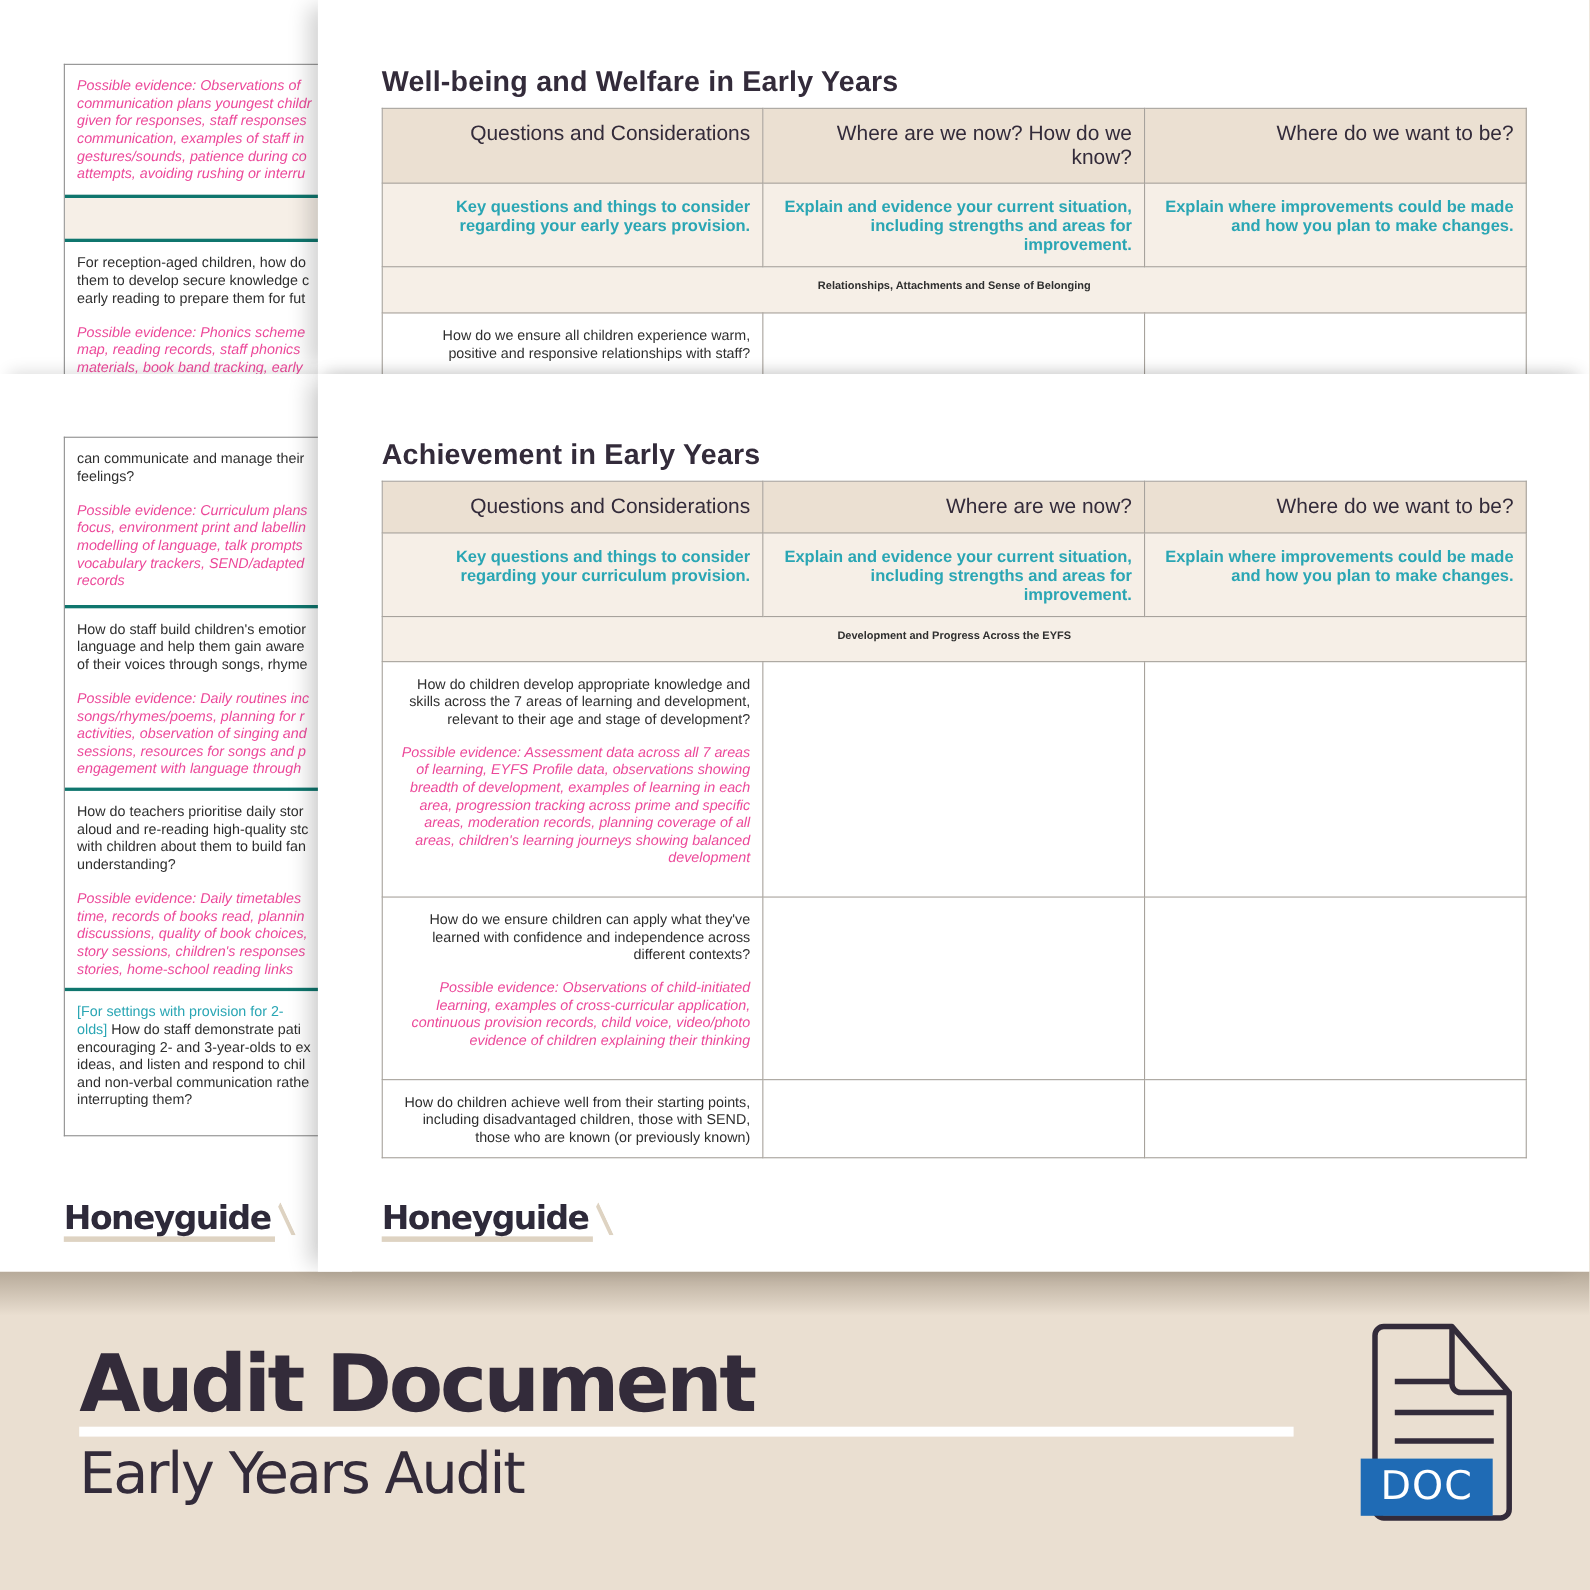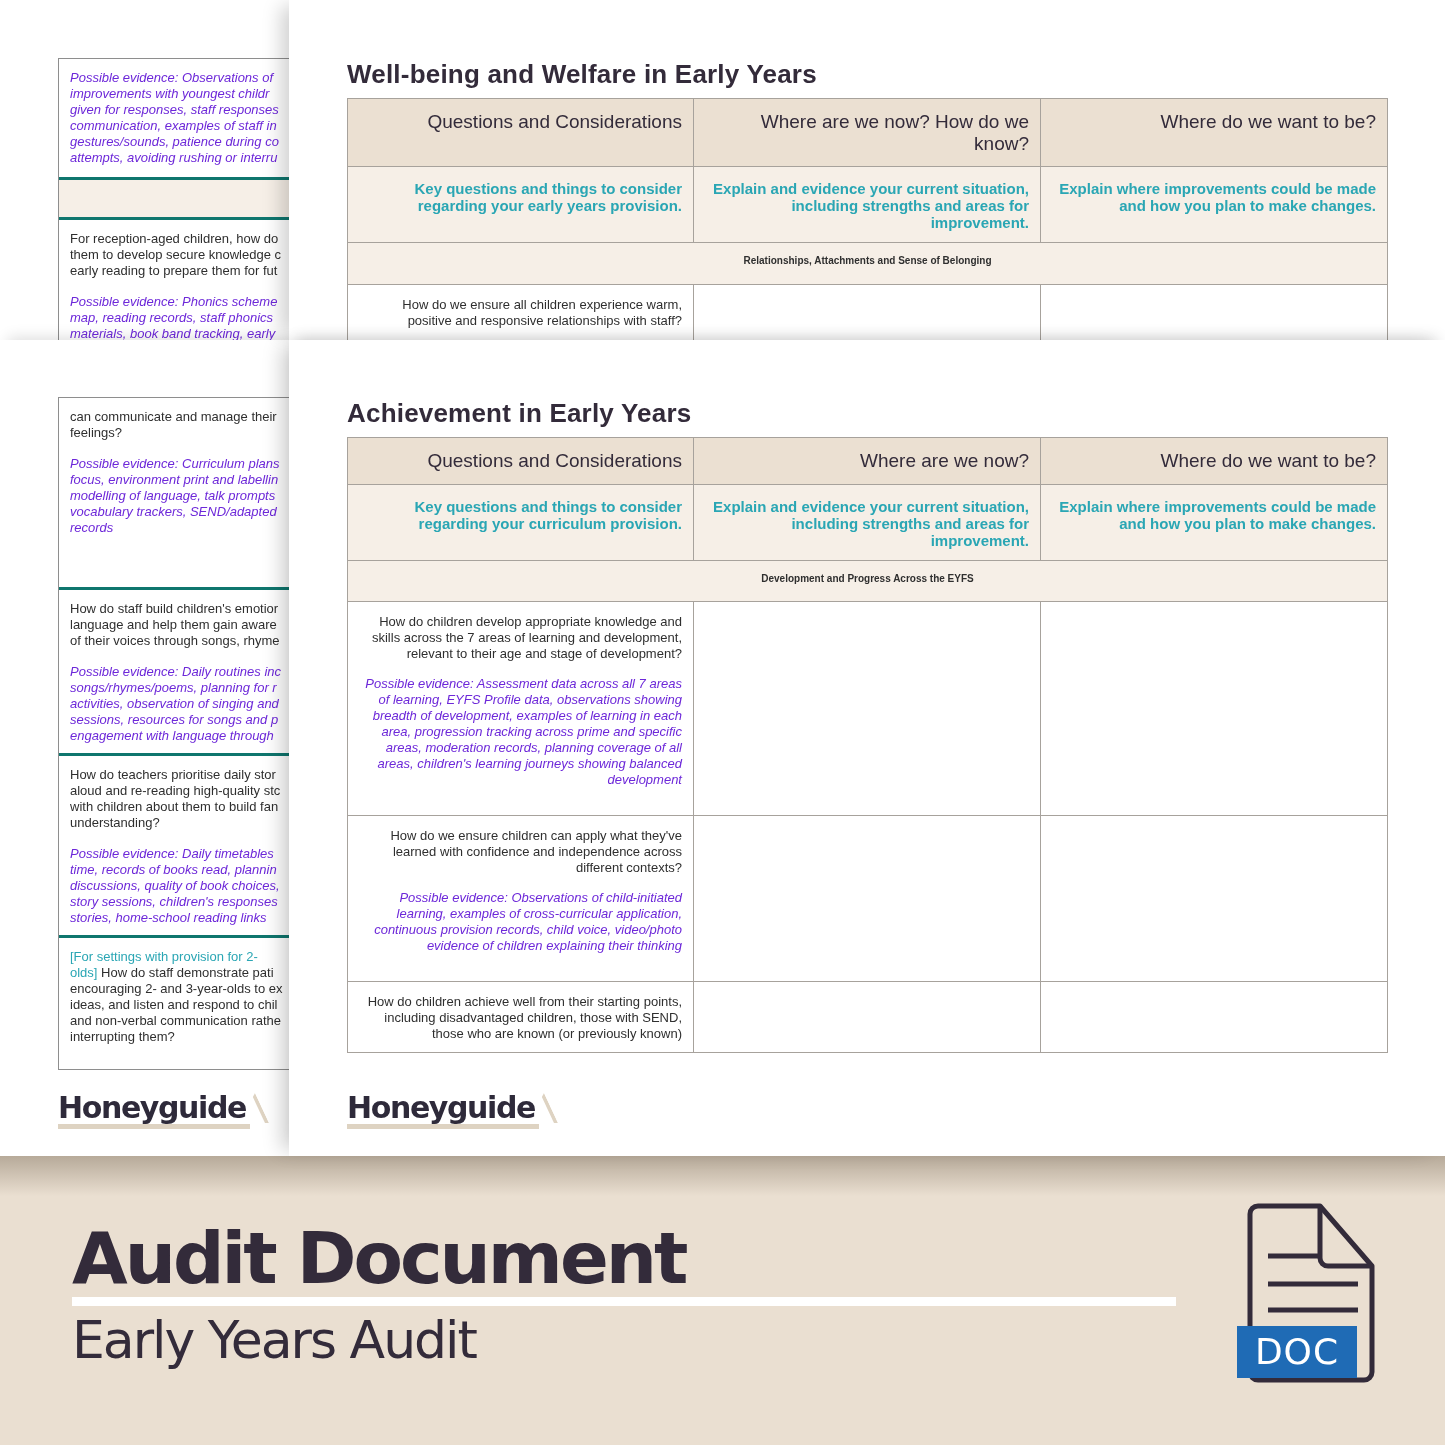--- a/index.html
+++ b/index.html
@@ -39,21 +39,21 @@
     
     .left-table {
       position: absolute; left: 58px; width: 300px;
       border: 1px solid #8e8e8e; border-right: none;
       font-size: 13px; line-height: 16px;
     }
     .left-row { border-top: 3px solid #0f766e; padding: 11px 0 11px 11px; white-space: nowrap; overflow: hidden; }
     .left-row:first-child { border-top: none; }
     .left-row.tint { background: #f6efe7; height: 40px; }
     .q { color: #2f2f2f; }
-    .ev { color: #6d28d9; font-style: italic; margin-top: 15px; }
+    .ev { color: #ec4899; font-style: italic; margin-top: 15px; }
     .ev.first { margin-top: 0; }
     .tag-bold { color: #2aa6b4; font-weight: normal; }
 
     
     .doc-title {
       position: absolute; left: 58px;
       font-size: 26px; font-weight: bold; color: #332b3a;
       letter-spacing: 0.2px;
     }
     .audit-table {
@@ -118,21 +118,21 @@
     .doc-icon { position: absolute; left: 1236px; top: 1202px; width: 142px; height: 182px; }
   </style>
 </head>
 <body>
 
 <div class="sheet back-sheet back-top">
   <div class="left-table" style="top:58px;">
     <div class="left-row">
       <div class="ev first">
         <div>Possible evidence: Observations of</div>
-        <div>improvements with youngest childr</div>
+        <div>communication plans youngest childr</div>
         <div>given for responses, staff responses</div>
         <div>communication, examples of staff in</div>
         <div>gestures/sounds, patience during co</div>
         <div>attempts, avoiding rushing or interru</div>
       </div>
     </div>
     <div class="left-row tint"></div>
     <div class="left-row">
       <div class="q">
         <div>For reception-aged children, how do</div>
@@ -189,21 +189,21 @@
         <div>feelings?</div>
       </div>
       <div class="ev">
         <div>Possible evidence: Curriculum plans</div>
         <div>focus, environment print and labellin</div>
         <div>modelling of language, talk prompts</div>
         <div>vocabulary trackers, SEND/adapted</div>
         <div>records</div>
       </div>
     </div>
-    <div class="left-row" style="height:166px;margin-top:37px;">
+    <div class="left-row" style="height:166px;">
       <div class="q">
         <div>How do staff build children's emotior</div>
         <div>language and help them gain aware</div>
         <div>of their voices through songs, rhyme</div>
       </div>
       <div class="ev">
         <div>Possible evidence: Daily routines inc</div>
         <div>songs/rhymes/poems, planning for r</div>
         <div>activities, observation of singing and</div>
         <div>sessions, resources for songs and p</div>

